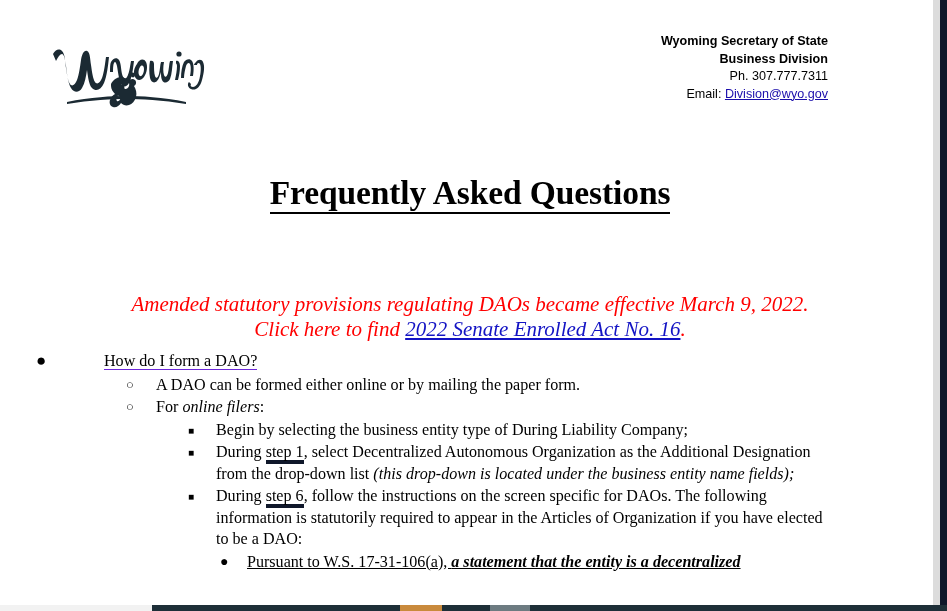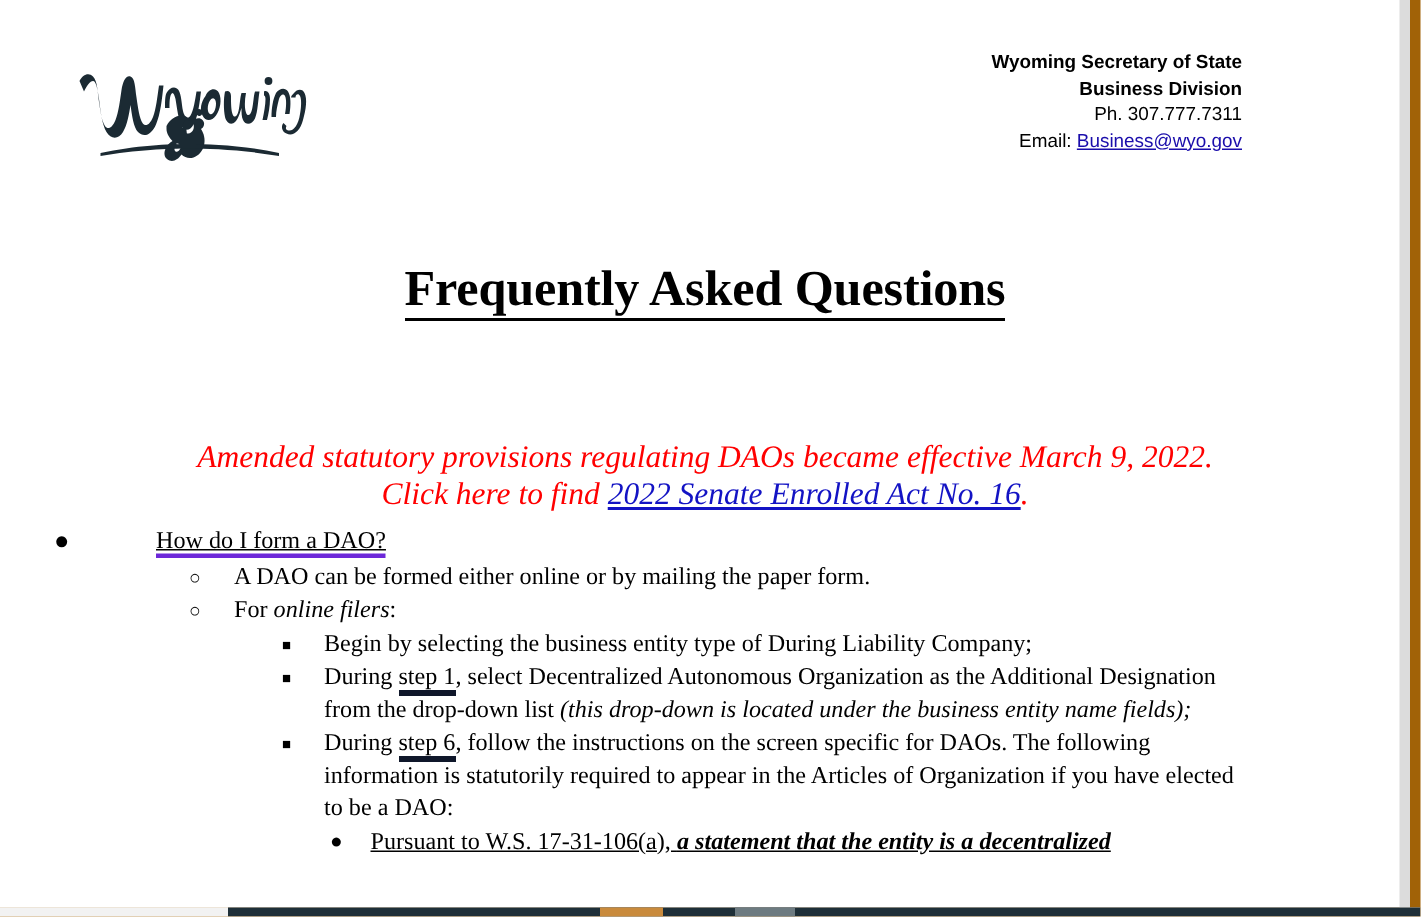--- a/index.html
+++ b/index.html
@@ -15,21 +15,21 @@
     font-family: "Liberation Serif", "DejaVu Serif", serif;
     position: relative;
   }
 
   
   #page-root {
     position: absolute;
     left: 0; top: 0;
     width: 947px;
     height: 611px;
-    background: #a16207;
+    background: #0f172a;
     overflow: hidden;
   }
 
   .doc-surface {
     position: absolute;
     left: 0; top: 0;
     width: 940px;
     height: 605px;
     background: #ffffff;
   }
@@ -145,21 +145,21 @@
     text-align: left;
   }
   .li .li-text {
     display: block;
   }
 
   
   .lvl1 { margin-bottom: 2px; }
   .lvl1 .marker { left: 36px; font-size: 17px; }
   .lvl1 .li-text { margin-left: 104px; margin-right: 110px; }
-  .lvl1 .li-text > span { border-bottom: 3px solid #6d28d9; text-decoration: underline; }
+  .lvl1 .li-text > span { border-bottom: 1px solid #6d28d9; }
 
   
   .lvl2 { margin-bottom: 1px; }
   .lvl2 .marker { left: 126px; font-size: 13px; }
   .lvl2 .li-text { margin-left: 156px; margin-right: 110px; }
 
   
   .lvl3 { margin-bottom: 1px; }
   .lvl3 .marker { left: 188px; font-size: 10px; line-height: 23px; }
   .lvl3 .li-text { margin-left: 216px; margin-right: 116px; }
@@ -242,21 +242,21 @@
 
             <path d="M22 74 C45 69 68 68 81 68 C95 68 118 69 141 74 L141 76 C118 72 95 71 81 71 C68 71 45 72 22 76 Z"></path>
           </g>
         </svg>
       </div>
 
       <div class="contact-block">
         <div class="ln-bold">Wyoming Secretary of State</div>
         <div class="ln-bold">Business Division</div>
         <div class="ln">Ph. 307.777.7311</div>
-        <div class="ln"><span>Email:</span> <a class="email-link" href="#">Business@wyo.gov</a></div>
+        <div class="ln"><span>Email:</span> <a class="email-link" href="#">Division@wyo.gov</a></div>
       </div>
     </div>
 
     <div class="title-wrap">
       <div class="doc-title-line"><span>Frequently Asked Questions</span></div>
     </div>
 
     <div class="notice-wrap">
       <div class="notice-line">Amended statutory provisions regulating DAOs became effective March 9, 2022.</div>
       <div class="notice-line"><span>Click here to find </span><a class="act-link" href="#">2022 Senate Enrolled Act No. 16</a><span>.</span></div>

